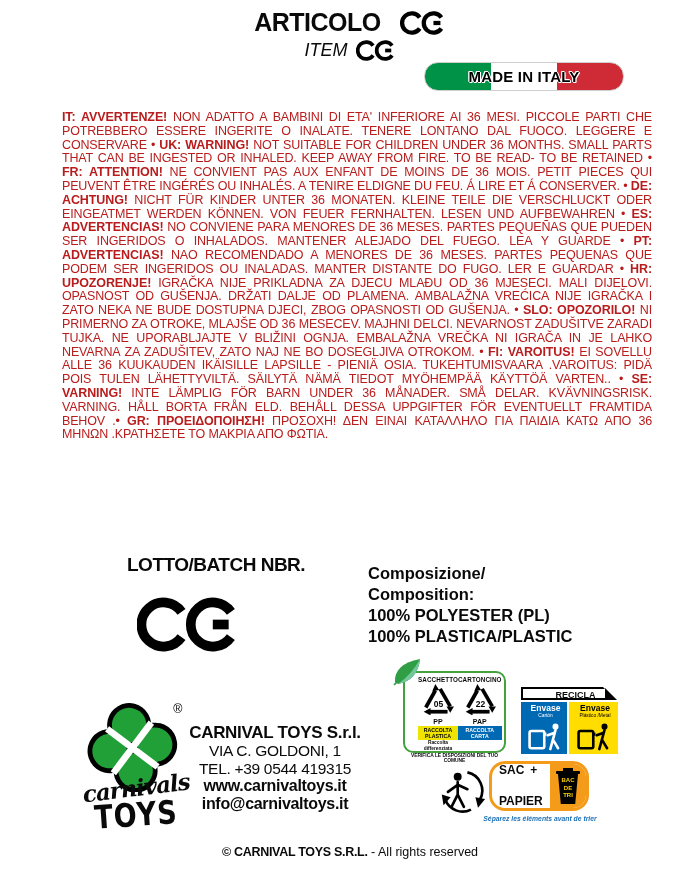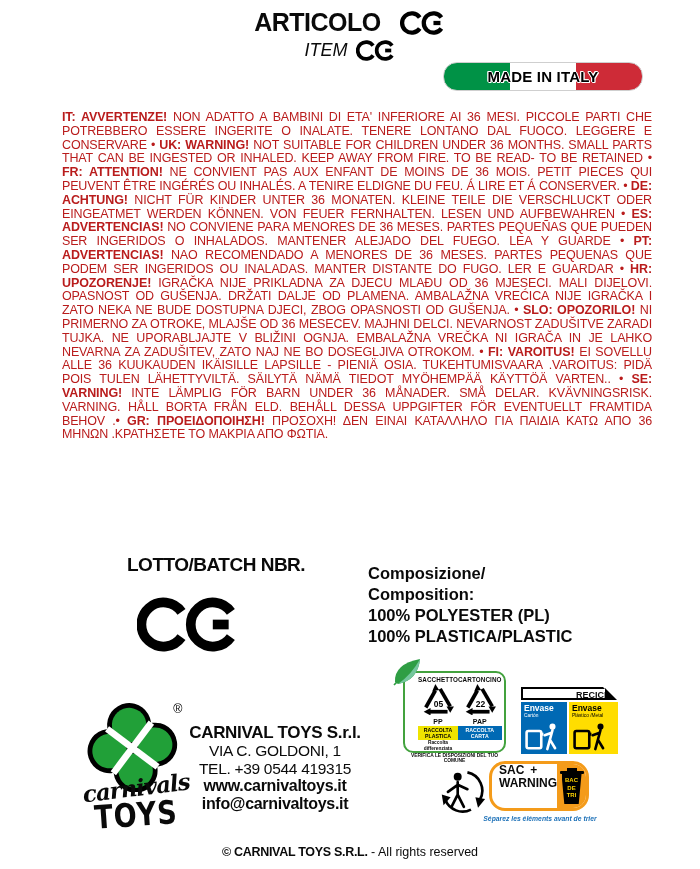--- a/index.html
+++ b/index.html
@@ -5,21 +5,21 @@
   html,body{margin:0;padding:0;background:#fff;}
   .page{position:relative;width:700px;height:869px;background:#ffffff;overflow:hidden;
         font-family:"Liberation Sans",sans-serif;color:#0a0a0a;}
 
   
   .hdr-row{position:absolute;left:0;top:8px;width:100%;display:flex;justify-content:center;align-items:center;gap:19px;}
   .hdr-title{font-size:25px;font-weight:bold;letter-spacing:-.5px;}
   .hdr-row2{position:absolute;left:0;top:40px;width:100%;display:flex;justify-content:center;align-items:center;gap:8px;}
   .hdr-sub{font-size:18px;font-style:italic;font-weight:500;letter-spacing:0px;}
   .ce{display:block;}
-  .badge{position:absolute;left:443px;top:62px;width:198px;height:27px;border-radius:14px;
+  .badge{position:absolute;left:424px;top:62px;width:198px;height:27px;border-radius:14px;
          border:1px solid #cfcfcf;display:flex;align-items:center;justify-content:center;
          font-size:15px;font-weight:bold;letter-spacing:.2px;color:#000;
          text-shadow:1px 0 0 #fff,-1px 0 0 #fff,0 1px 0 #fff,0 -1px 0 #fff,1px 1px 0 #fff,-1px -1px 0 #fff;}
 
   
   .warning{position:absolute;left:62px;top:111px;width:590px;font-size:12.5px;line-height:13.8px;
            text-align:justify;letter-spacing:-.15px;color:#b91c1c;}
   .warning b{letter-spacing:-.1px;}
 
   
@@ -40,38 +40,38 @@
   .rb-title{font-size:6.3px;font-weight:bold;letter-spacing:.1px;}
   .rb-mat{font-size:7px;font-weight:bold;margin-top:-1px;}
   .rb-chip{font-size:5.2px;font-weight:bold;margin-top:1px;padding:1px 0;line-height:6px;}
   .rb-sub{font-size:4.8px;font-weight:bold;line-height:6px;}
   .rb-footer{font-size:4.9px;font-weight:bold;margin-top:1px;letter-spacing:0;}
   .mobius{margin-top:1px;}
 
   
   .recicla{position:absolute;left:521px;top:687px;width:97px;}
   .recicla-hd{position:relative;border:2px solid #000;background:#fff;height:13px;line-height:13px;
-              font-size:9px;font-weight:bold;padding-left:12px;box-sizing:border-box;text-align:right;}
+              font-size:9px;font-weight:bold;padding-left:12px;box-sizing:border-box;text-align:center;}
   .fold-cover{position:absolute;top:-2px;right:-2px;width:0;height:0;
               border-top:15px solid #ffffff;border-left:15px solid transparent;}
   .fold-line{position:absolute;top:-1px;right:-1px;width:0;height:0;
              border-bottom:12px solid #000;border-right:12px solid transparent;}
   .recicla-panels{display:flex;gap:2px;margin-top:2px;}
-  .panel{height:52px;box-sizing:border-box;padding:2px 0 0 3px;text-align:left;}
+  .panel{height:52px;box-sizing:border-box;padding:2px 0 0 3px;text-align:center;}
   .panel-0{width:46px;}
   .panel-1{width:49px;}
   .panel-label{font-size:8.5px;font-weight:bold;line-height:9px;}
   .panel-sub{font-size:4.8px;line-height:6px;}
   .panel svg{margin-top:3px;}
 
   
   .triman{position:absolute;left:440px;top:766px;}
   .sacbox{position:absolute;left:489px;top:761px;width:100px;height:50px;border:3px solid #f49b1a;
           border-radius:16px;background:#fff;display:flex;overflow:hidden;box-sizing:border-box;}
-  .sac-left{flex:1;display:flex;flex-direction:column;justify-content:flex-start;padding-left:7px;}
+  .sac-left{flex:1;display:flex;flex-direction:column;justify-content:space-between;padding-left:7px;}
   .sac-l1{font-size:12px;font-weight:bold;line-height:13px;letter-spacing:0;}
   .sac-plus{margin-left:6px;}
   .sac-l2{font-size:12px;font-weight:bold;line-height:13px;}
   .sac-right{width:36px;background:#f49b1a;display:flex;align-items:center;justify-content:center;}
   .bin{width:24px;}
   .bin-handle{width:10px;height:3px;background:#000;margin:0 auto;}
   .bin-lid{width:24px;height:3px;background:#000;border-radius:1px;}
   .bin-body{width:20px;height:30px;background:#000;margin:0 auto;
             clip-path:polygon(0 0,100% 0,86% 100%,14% 100%);
             color:#ffd200;font-size:6px;font-weight:bold;line-height:7.5px;text-align:center;padding-top:3px;box-sizing:border-box;}
@@ -210,21 +210,21 @@
     <polygon points="40,33 51,35 43,45" fill="#000"></polygon>
     <path d="M35 47 A21 21 0 0 1 6 36" stroke="#000" stroke-width="3" fill="none"></path>
     <polygon points="2,30 12,33 4,42" fill="#000"></polygon>
   </svg>
 
   <div class="sacbox">
     <div class="sac-left">
       <div class="sac-l1">
         <span>SAC</span><span class="sac-plus">+</span>
       </div>
-      <div class="sac-l2">WARNING</div>
+      <div class="sac-l2">PAPIER</div>
     </div>
     <div class="sac-right">
       <div class="bin">
         <div class="bin-handle"></div>
         <div class="bin-lid"></div>
         <div class="bin-body">
           <div>BAC</div>
           <div>DE</div>
           <div>TRI</div>
         </div>

